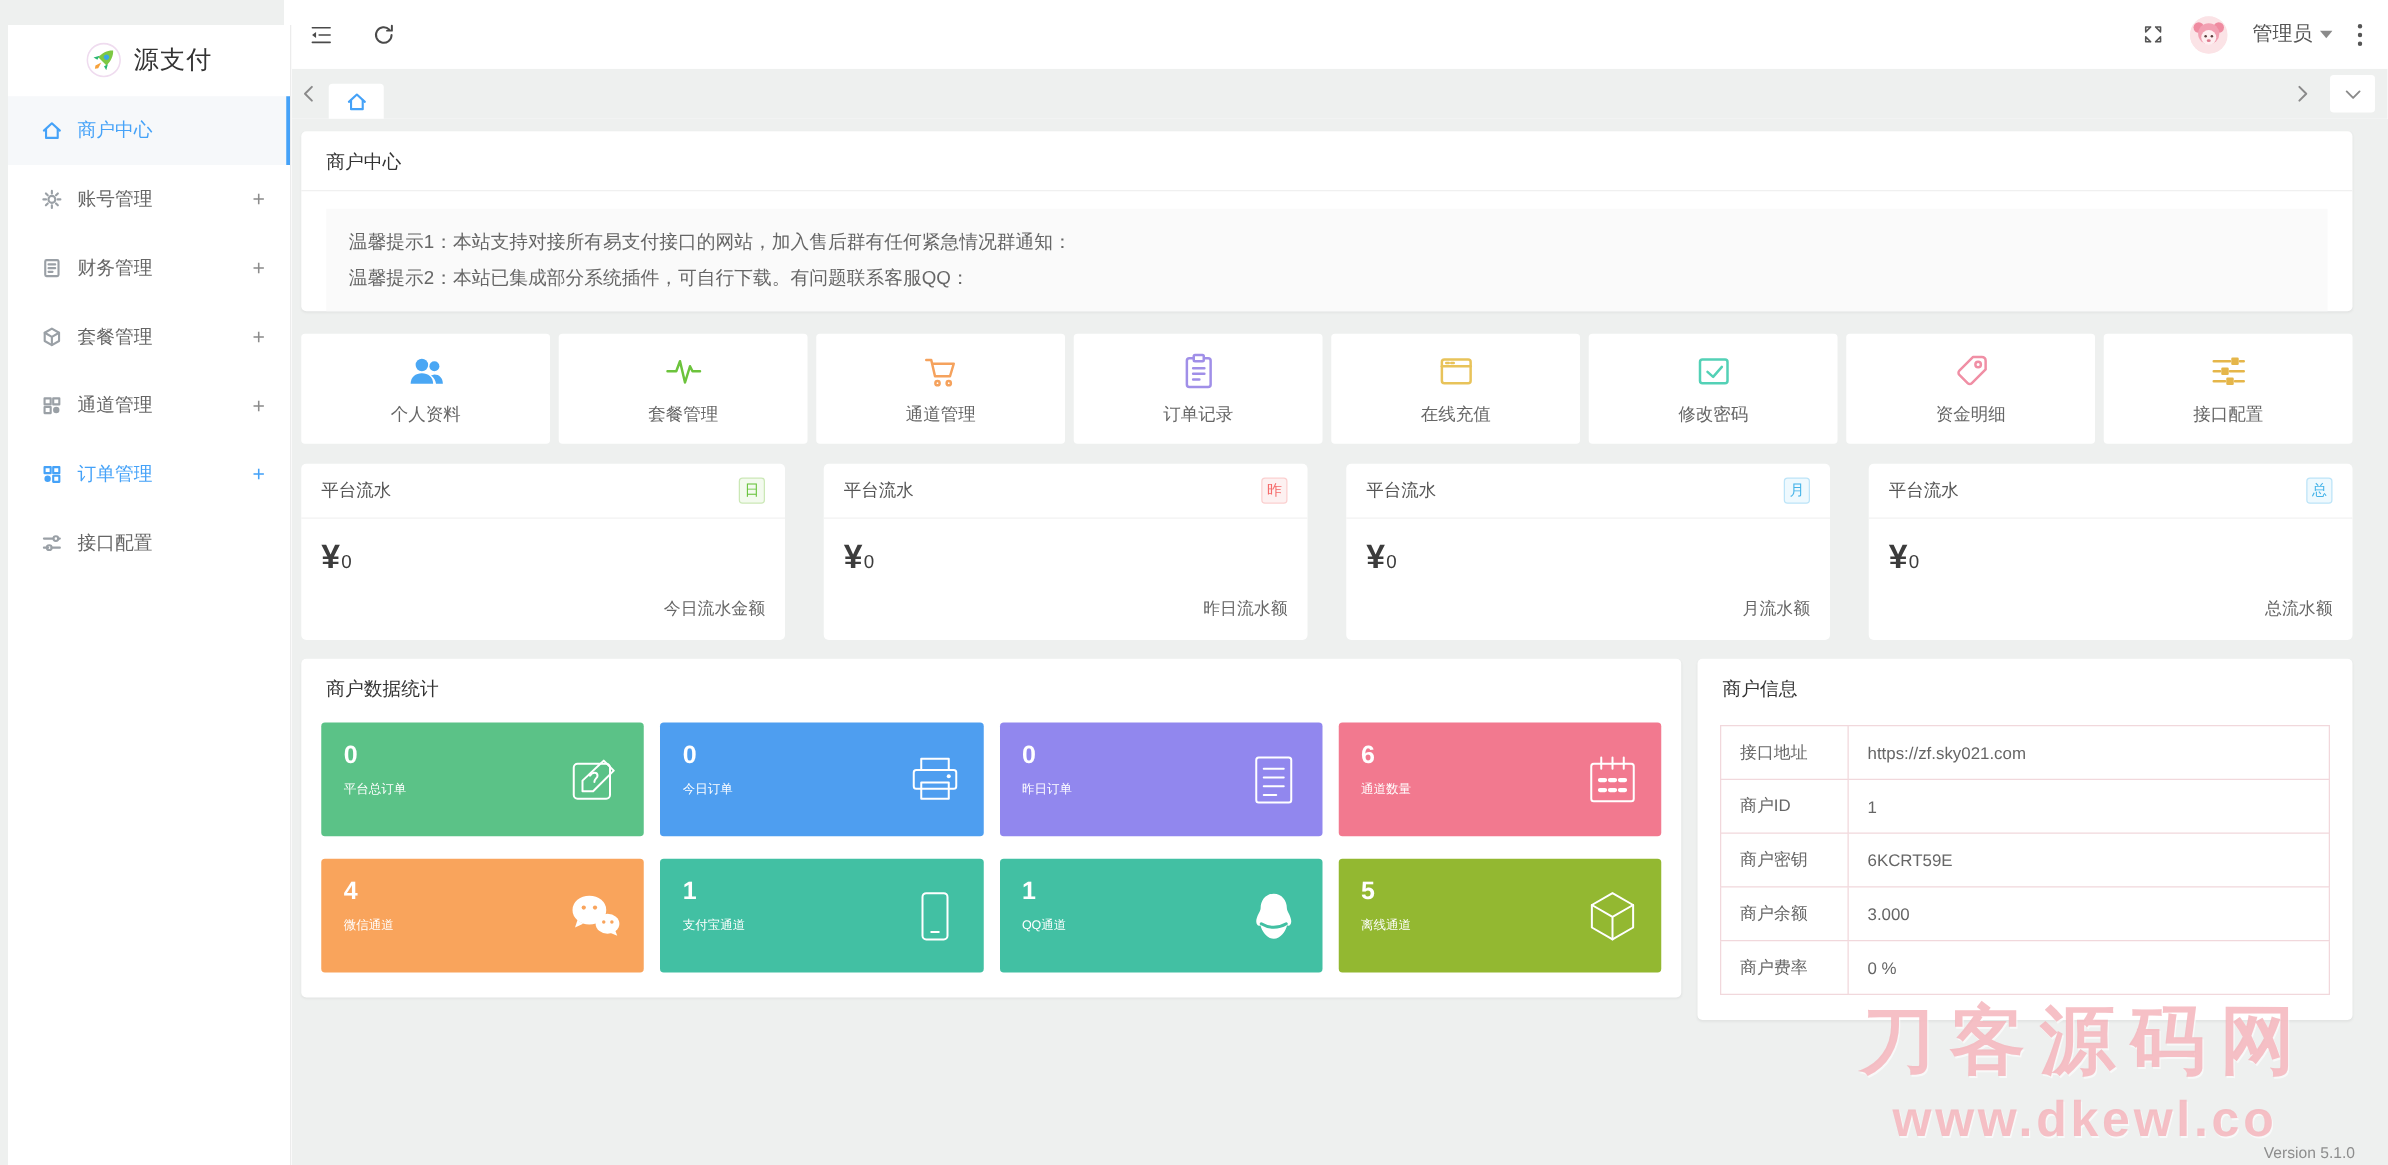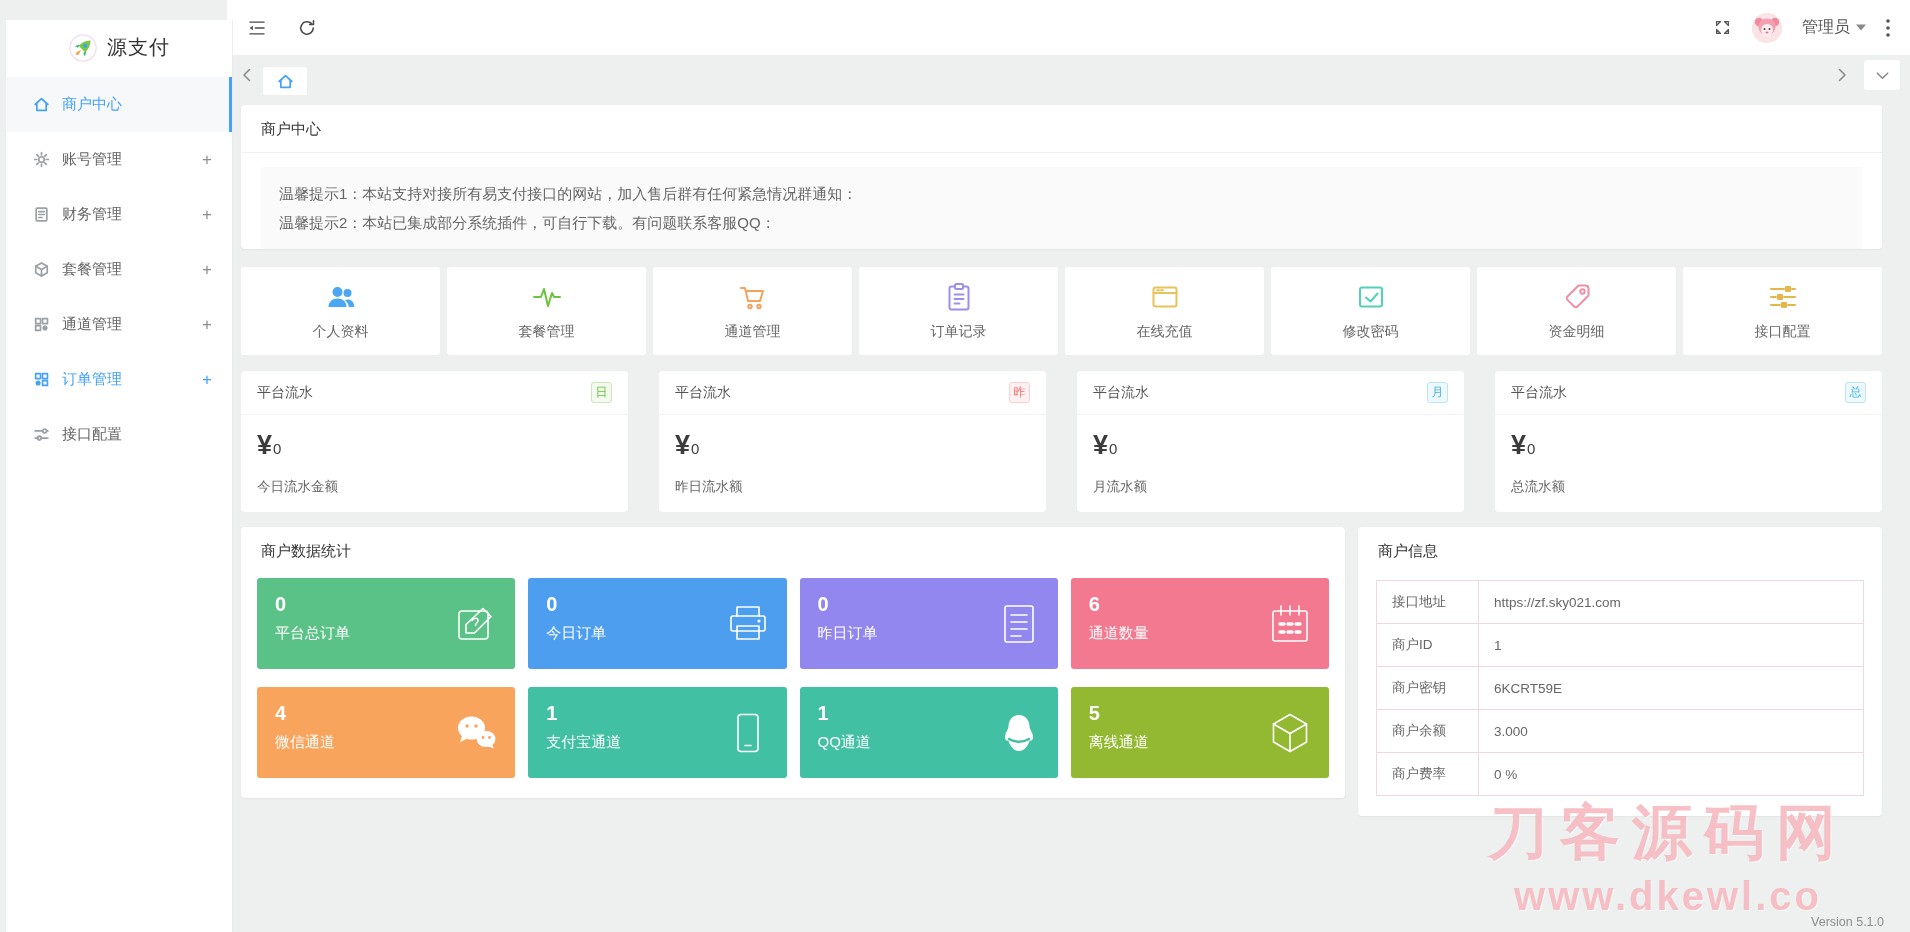--- a/index.html
+++ b/index.html
@@ -69,28 +69,28 @@
   .stat-hd { height:44px; display:flex; align-items:center; padding:0 16px; border-bottom:1px solid #f2f2f2; }
   .stat-hd .st { font-size:14px; color:#555; }
   .badge { margin-left:auto; min-width:21px; height:21px; line-height:19px; text-align:center;
     font-size:12px; border-radius:3px; border:1px solid; padding:0 3px; }
   .b-green { color:#67c23a; border-color:#cbe8b6; background:#f3faee; }
   .b-red   { color:#f56c6c; border-color:#fbcfcf; background:#fdf1f1; }
   .b-blue  { color:#45b3e8; border-color:#bce4f8; background:#eef9fe; }
   .stat-bd { padding:15px 16px 16px; }
   .amount .cur { font-size:27px; font-weight:700; color:#3c3c3c; }
   .amount .num { font-size:15px; color:#3c3c3c; margin-left:1px; }
-  .caption { margin-top:17px; font-size:13.5px; color:#666; }
+  .caption { margin-top:17px; font-size:13.5px; color:#666;text-align:right; }
 
   .bottomrow { display:flex; gap:13px; margin-top:15px; align-items:flex-start; }
   .mstats { flex:1; }
   .tiles { display:grid; grid-template-columns:repeat(4,1fr); gap:18px 13px; padding:4px 16px 20px; }
   .tile { height:91px; border-radius:3px; color:#fff; position:relative; padding:15px 18px; cursor:pointer; }
   .tile .tnum { font-size:20px; font-weight:700; }
-  .tile .tlbl { font-size:15px; margin-top:8px; }
+  .tile .tlbl { font-size:10px; margin-top:8px; }
   .tile .ticon { position:absolute; right:16px; top:50%; transform:translateY(-50%); width:46px; height:46px;
     color:#fff; }
 
   .minfo { width:524px; flex:none; }
   .minfo table { border-collapse:collapse; margin:6px 18px 20px; width:calc(100% - 36px); }
   .minfo td { border:1px solid #f1d8dc; height:39px; font-size:13.5px; color:#666; padding:12px 15px; }
   .minfo td.lblc { width:102px; background:#fff; }
 
   .wm { position:fixed; right:62px; top:800px; text-align:center; z-index:30; pointer-events:none;
     color:rgba(244,176,184,.8); font-weight:700; line-height:1.1;

